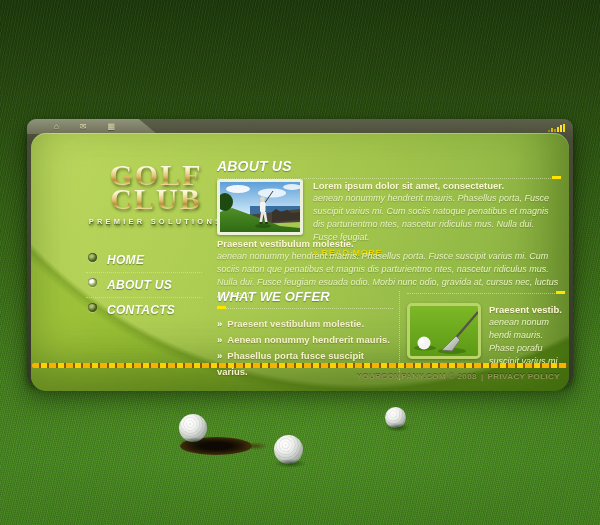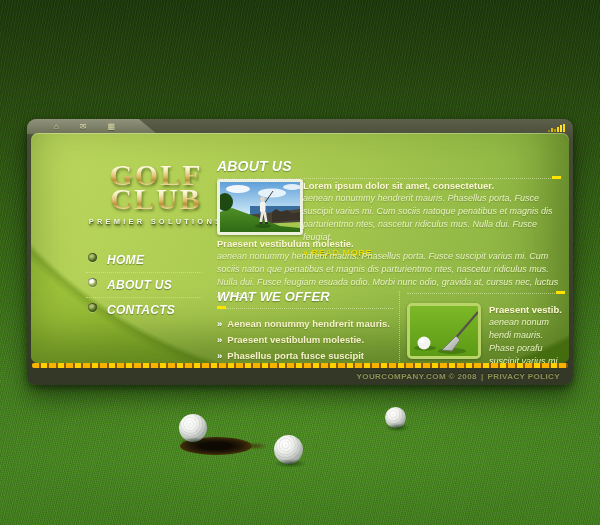--- a/index.html
+++ b/index.html
@@ -37,21 +37,21 @@
   .eq i{display:block;width:2px;background:#ffd900;}
   .eq i:nth-child(1){height:2px;background:#9c8a10;}
   .eq i:nth-child(2){height:4px;background:#d8ba00;}
   .eq i:nth-child(3){height:3px;background:#b59e00;}
   .eq i:nth-child(4){height:5px;}
   .eq i:nth-child(5){height:7px;background:#ffe135;}
   .eq i:nth-child(6){height:8px;}
 
   
   .panel{
-    position:absolute;left:4px;top:14px;width:538px;height:230px;border-radius:7px;overflow:hidden;
+    position:absolute;left:4px;top:14px;width:538px;height:258px;border-radius:15px;overflow:hidden;
     background:
       radial-gradient(circle 470px at 330px -205px, rgba(228,242,150,0.32) 0 97%, rgba(85,120,25,0.30) 98.2%, rgba(0,0,0,0) 100%),
       linear-gradient(118deg,#aacc44 0%,#98be35 30%,#86b12b 52%,#70a122 72%,#60911a 88%,#588817 100%);
     box-shadow:inset 0 1px 0 rgba(255,255,255,0.3), inset 0 -26px 45px rgba(45,80,8,0.35), inset -24px -18px 50px rgba(45,80,8,0.28);
   }
   .stitch{
     position:absolute;left:5px;right:5px;bottom:17px;height:5px;border-radius:2px;
     background:repeating-linear-gradient(90deg,#f7b300 0 7px,#8a5c00 7px 9px,#ffd000 9px 15px,#8a5c00 15px 17px);
   }
   .footer-bar{position:absolute;right:13px;bottom:4px;font-size:8px;font-weight:bold;color:#8f9456;letter-spacing:0.4px;text-shadow:0 -1px 0 rgba(0,0,0,0.35);}
@@ -90,21 +90,21 @@
   .rule .dash{position:absolute;top:-1px;width:9px;height:3px;background:#ffe400;}
   .rule .dash.right{right:0;}
   .rule .dash.left{left:0;}
 
   .about-head{position:absolute;left:186px;top:25px;width:344px;}
   .about-row{position:absolute;left:186px;top:46px;width:344px;display:flex;}
   .thumb1{
     flex:0 0 auto;width:80px;height:50px;border:3px solid #eef2dc;border-radius:3px;
     box-shadow:0 1px 3px rgba(0,30,0,0.35);overflow:hidden;
   }
-  .about-text{flex:1;}
+  .about-text{margin-left:10px;flex:1;}
   .lead{font-size:9.5px;font-weight:bold;color:#fdf7d4;line-height:13px;text-shadow:0 1px 1px rgba(40,70,0,0.35);}
   .body-text{font-size:9px;color:#e9f2c2;line-height:13px;text-shadow:0 1px 1px rgba(40,70,0,0.3);font-style:italic;}
   .read-more{margin-top:4px;font-size:9px;font-weight:bold;color:#ead900;letter-spacing:0.6px;cursor:pointer;text-shadow:0 1px 0 rgba(60,80,0,0.4);}
   .read-more .arr{margin-right:3px;}
 
   .intro{position:absolute;left:186px;top:104px;width:348px;}
 
   .cols{position:absolute;left:186px;top:156px;width:348px;display:flex;}
   .col1{width:176px;flex:0 0 auto;}
   .col-divider{flex:0 0 auto;border-left:1px dotted rgba(240,248,200,0.5);margin:2px 7px 0 6px;}
@@ -234,22 +234,22 @@
       <div class="body-text">aenean nonummy hendrerit mauris. Phasellus porta. Fusce suscipit varius mi. Cum sociis naton que penatibus et magnis dis parturientmo ntes, nascetur ridiculus mus. Nulla dui. Fusce feugiam esuada odio. Morbi nunc odio, gravida at, cursus nec, luctus a, lorem.</div>
     </div>
 
     <div class="cols">
       <div class="col1">
         <div class="heading small">WHAT WE OFFER</div>
         <div class="rule">
             <span class="dash left"></span>
           </div>
         <ul class="offer-list">
+          <li><span class="arr">»</span><span>Praesent vestibulum molestie.</span></li>
           <li><span class="arr">»</span><span>Aenean nonummy hendrerit mauris.</span></li>
-          <li><span class="arr">»</span><span>Praesent vestibulum molestie.</span></li>
           <li><span class="arr">»</span><span>Phasellus porta fusce suscipit varius.</span></li>
 
         </ul>
       </div>
 
       <div class="col-divider"></div>
 
       <div class="col2">
         <div class="rule">
             <span class="dash right"></span>

